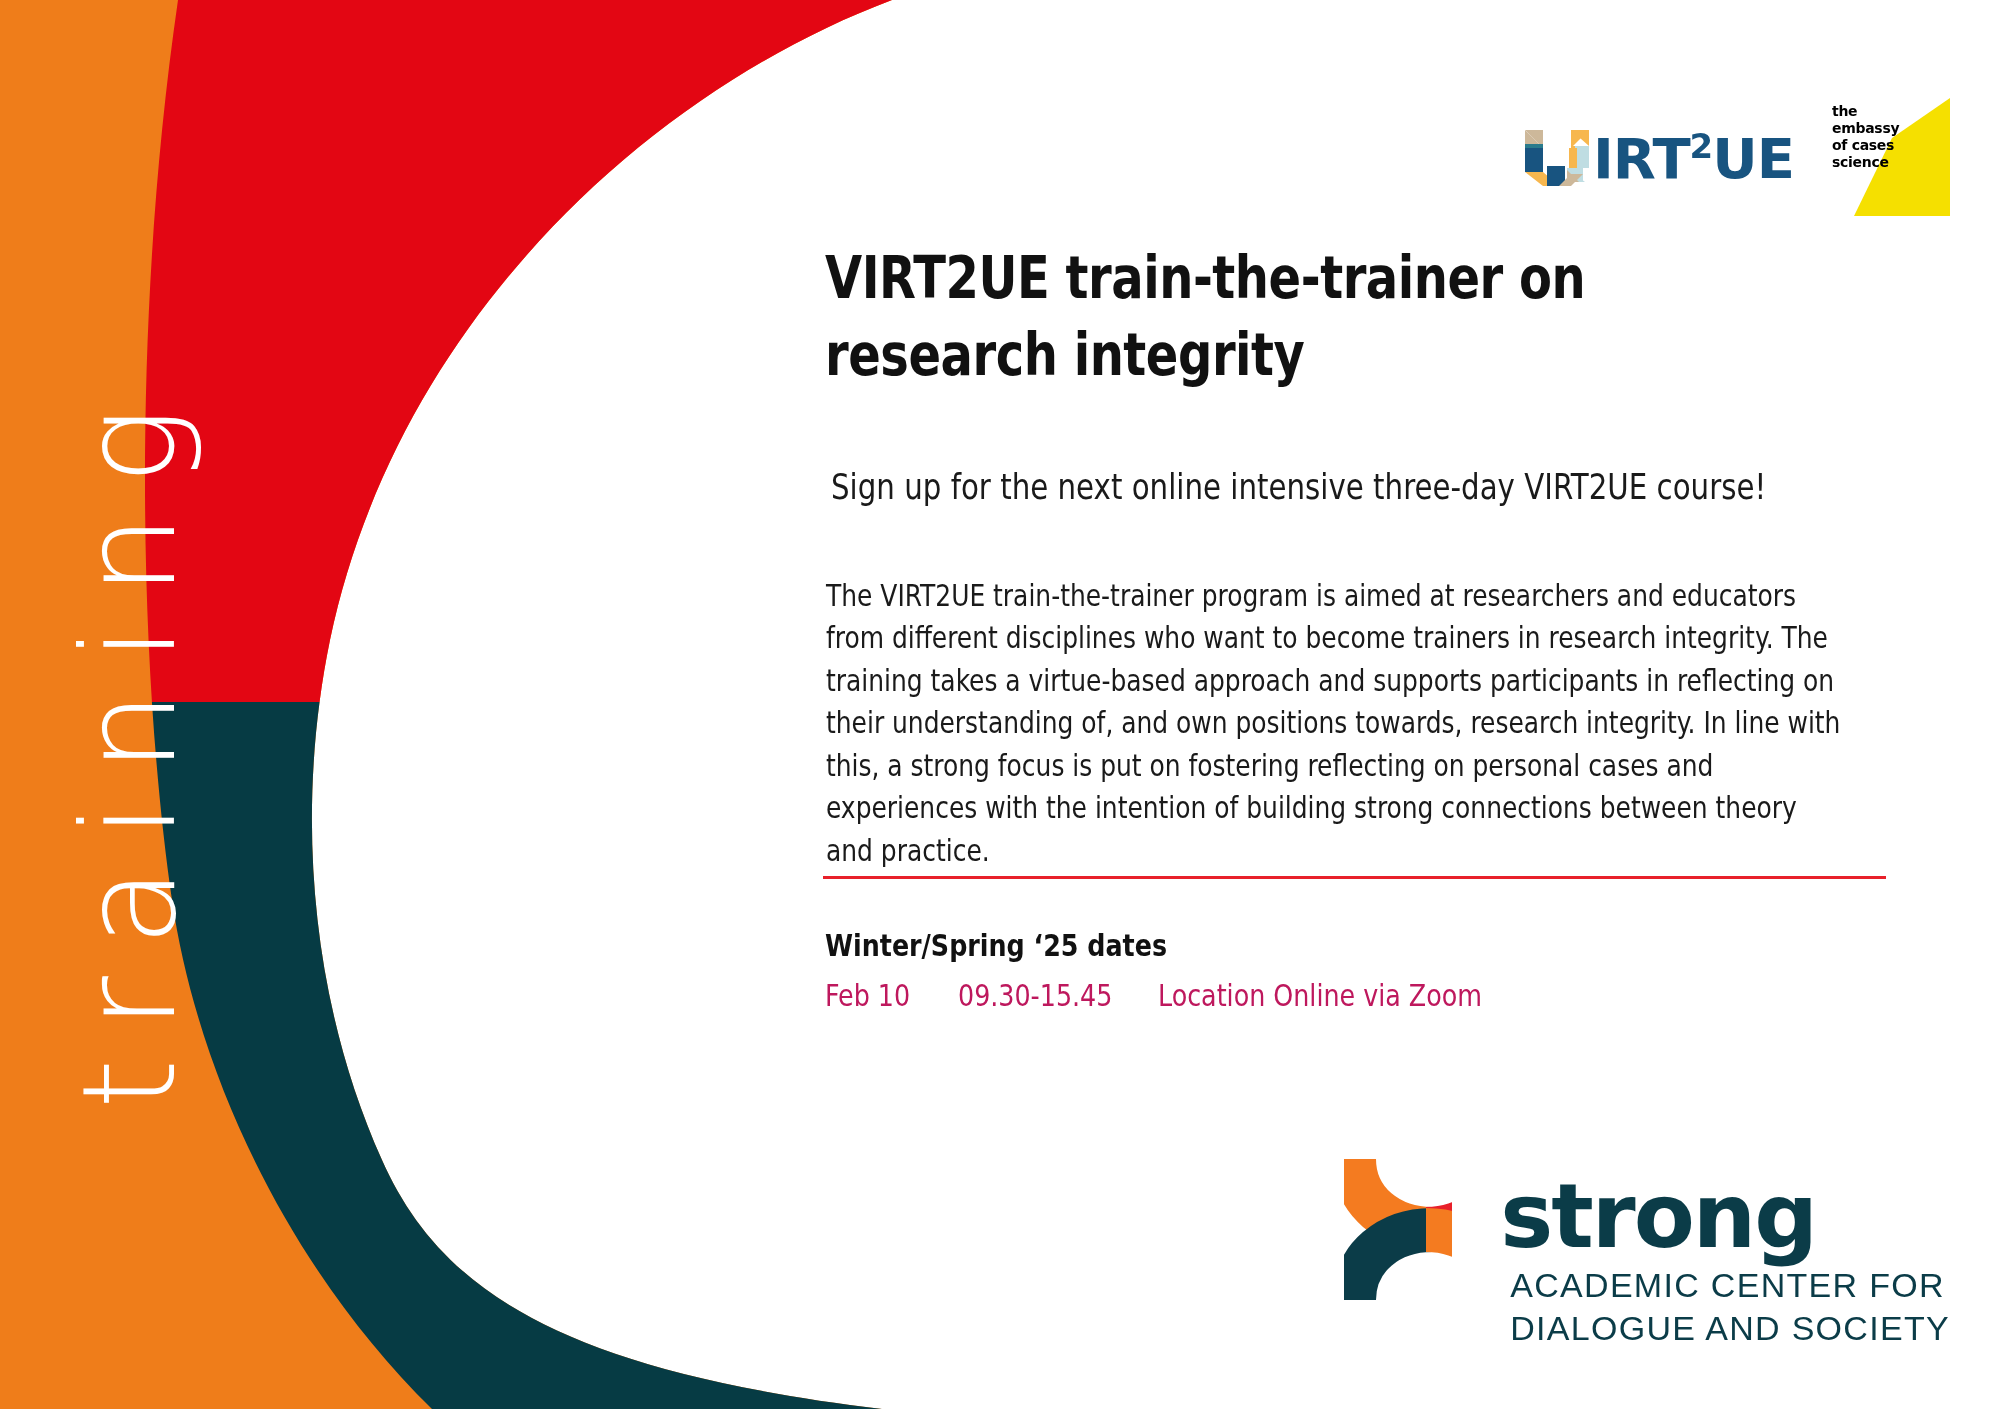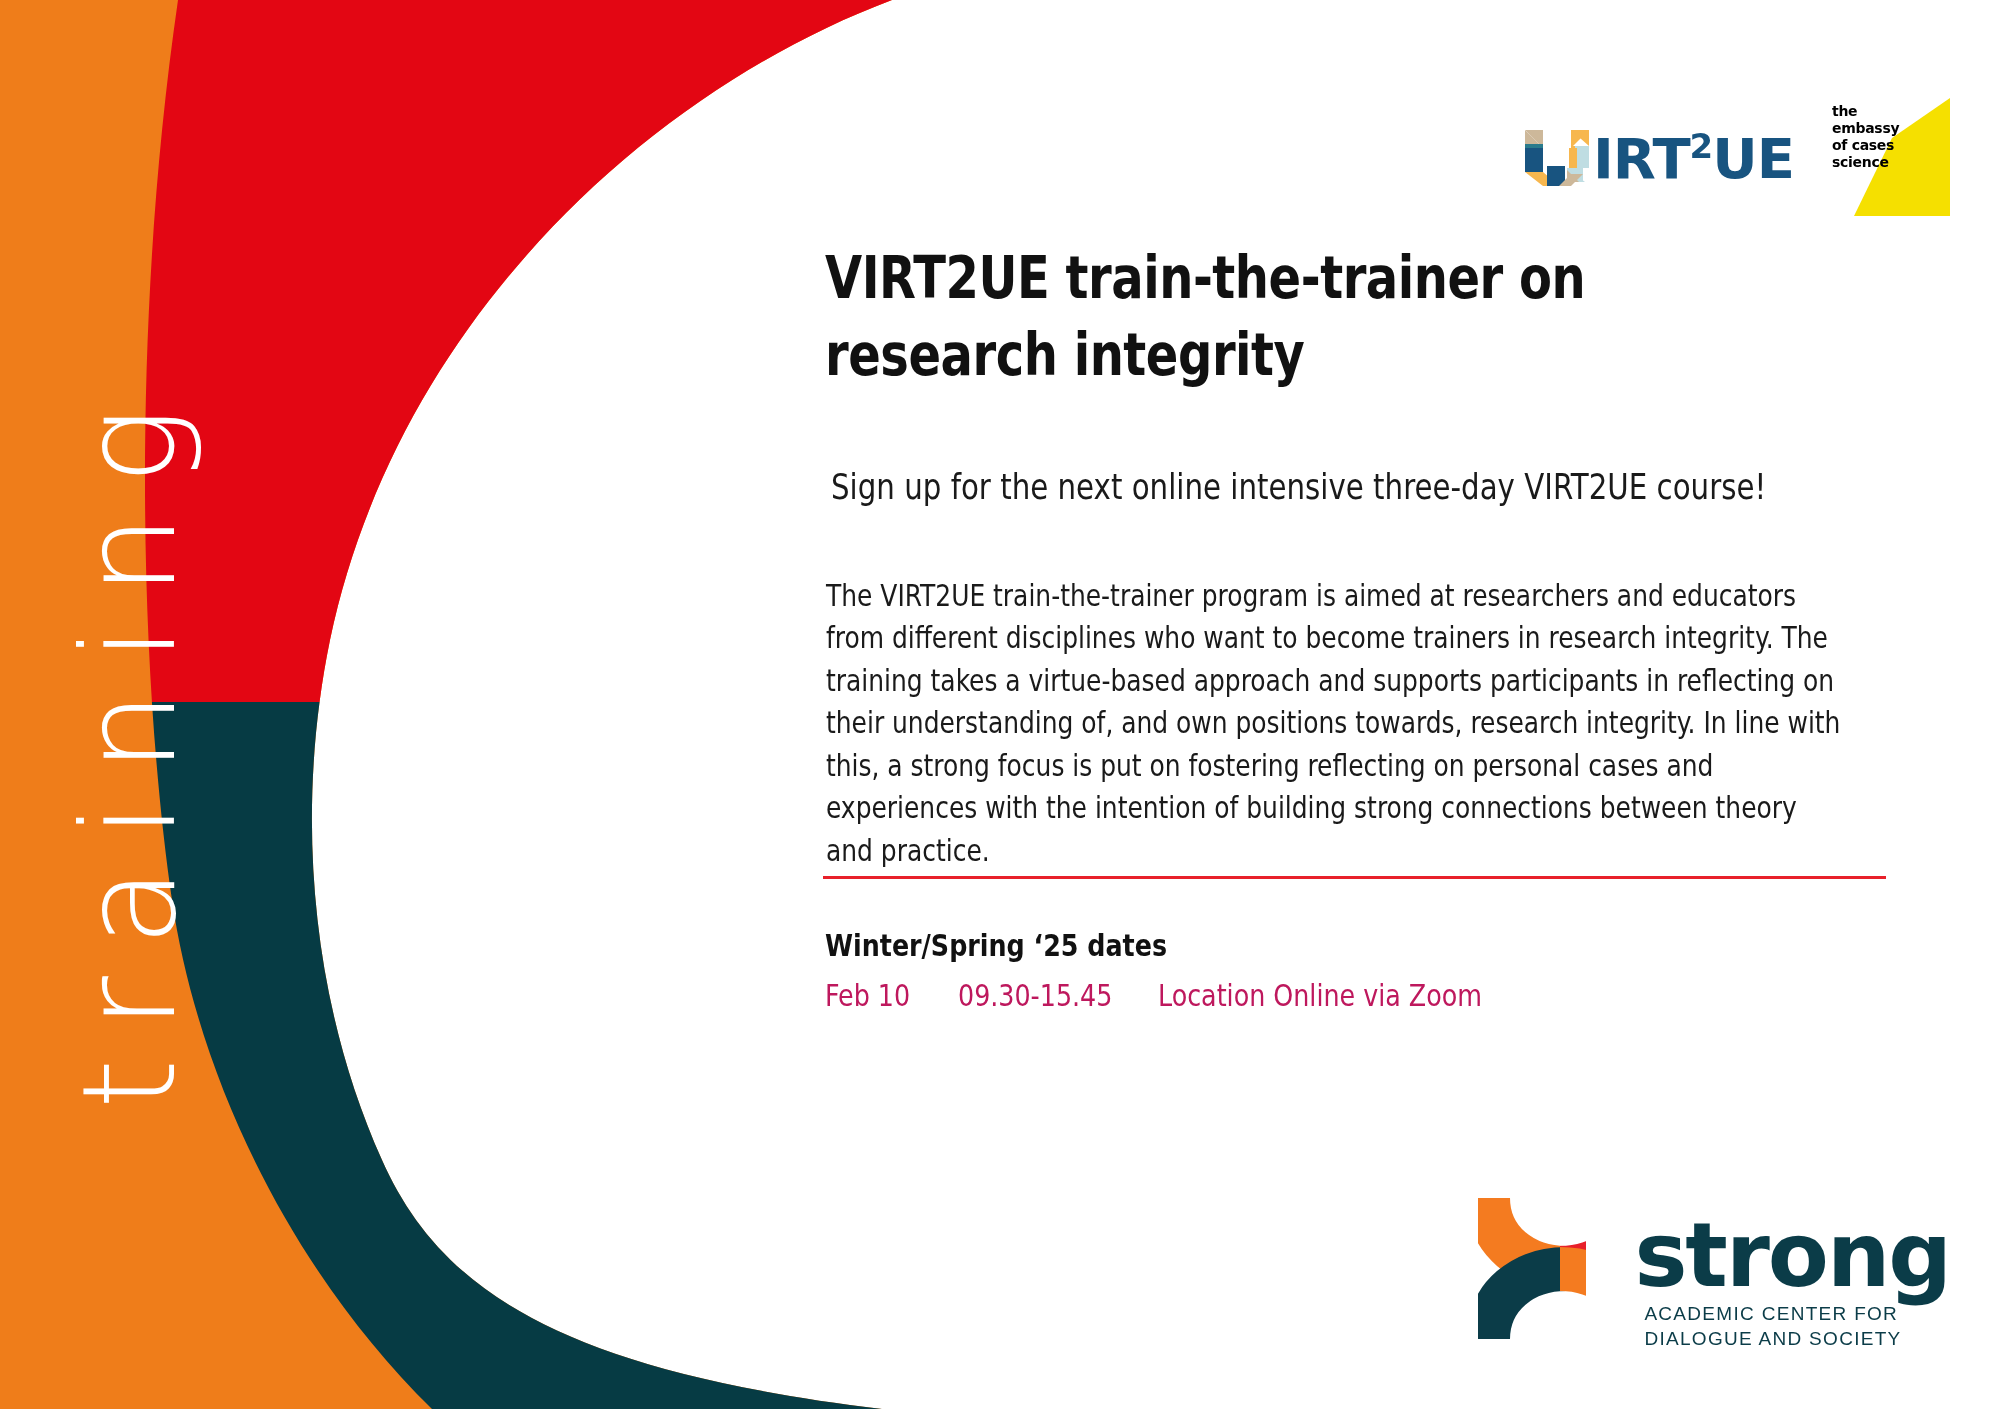--- a/index.html
+++ b/index.html
@@ -158,21 +158,21 @@
     font-weight:bold;
     font-size:89px;
     line-height:0.93;
     letter-spacing:-2px;
     color:#0b3c48;
     margin-left:-16px;
   }
   .xendens .tagline {
     font-family:"Liberation Sans", sans-serif;
     font-weight:400;
-    font-size:19px;
+    font-size:34px;
     line-height:1.28;
     letter-spacing:1.3px;
     color:#0b3c48;
     margin-top:6px;
     margin-left:-6px;
   }
 </style>
 </head>
 <body>
 

